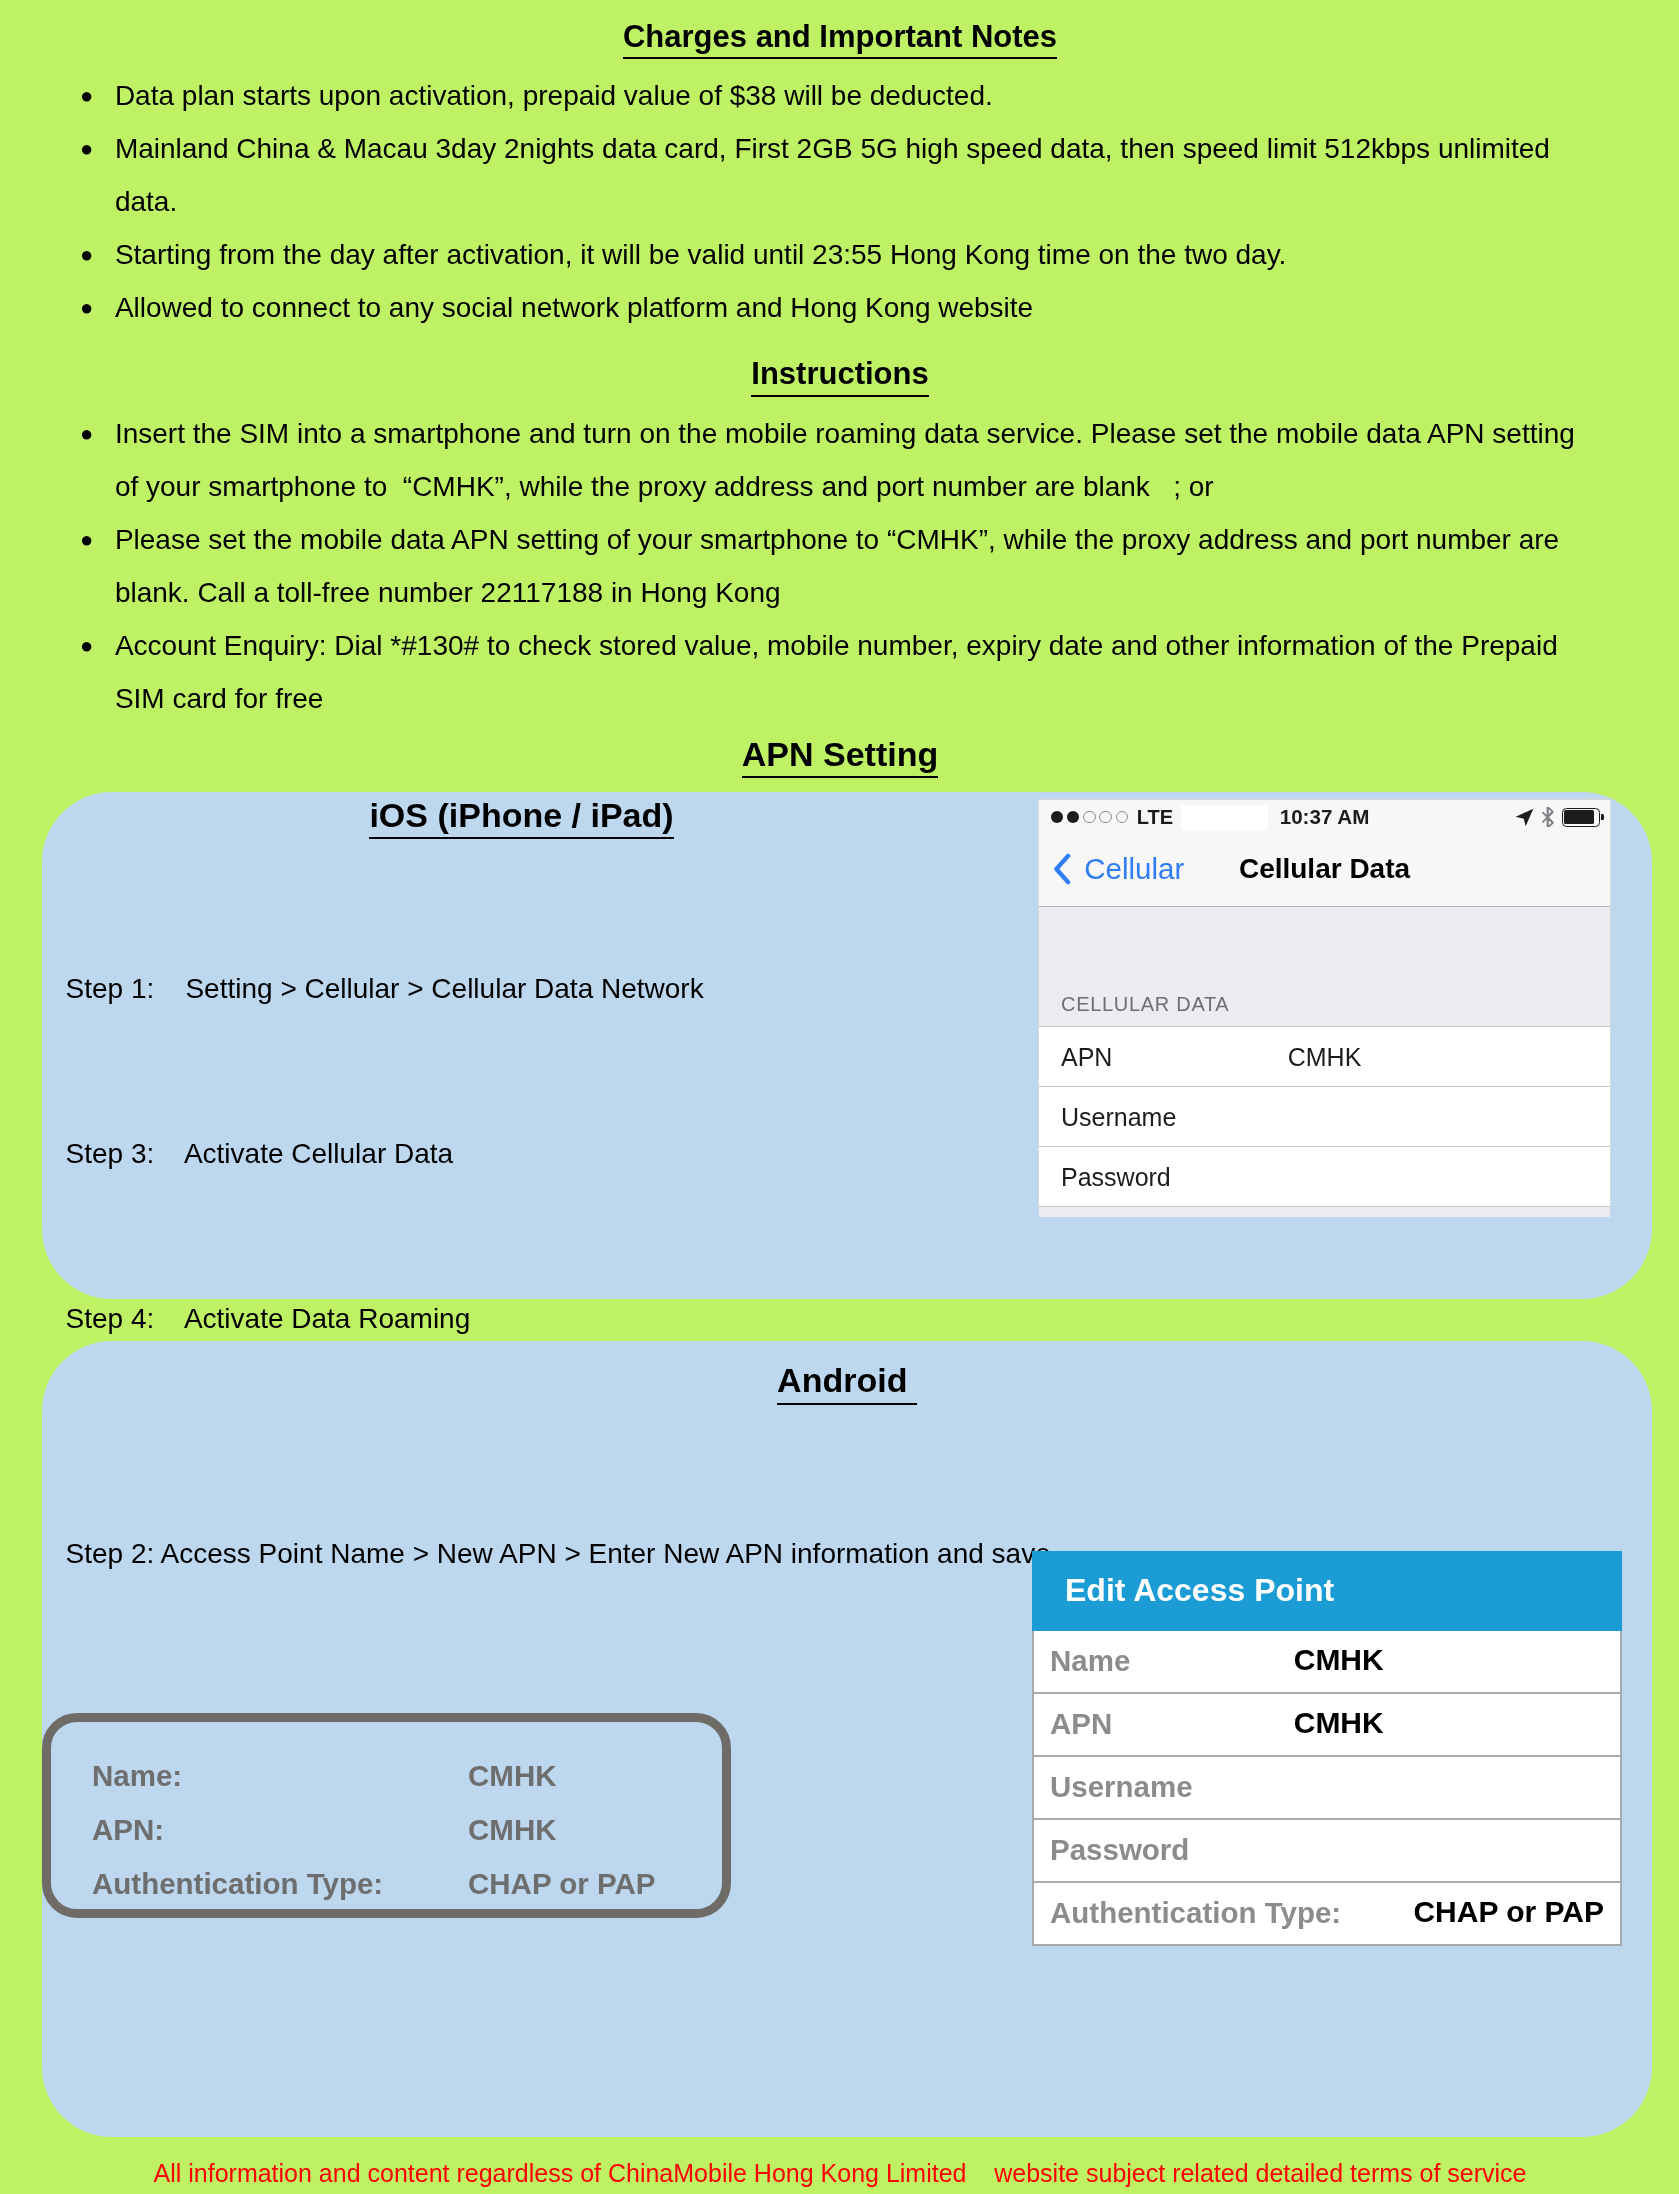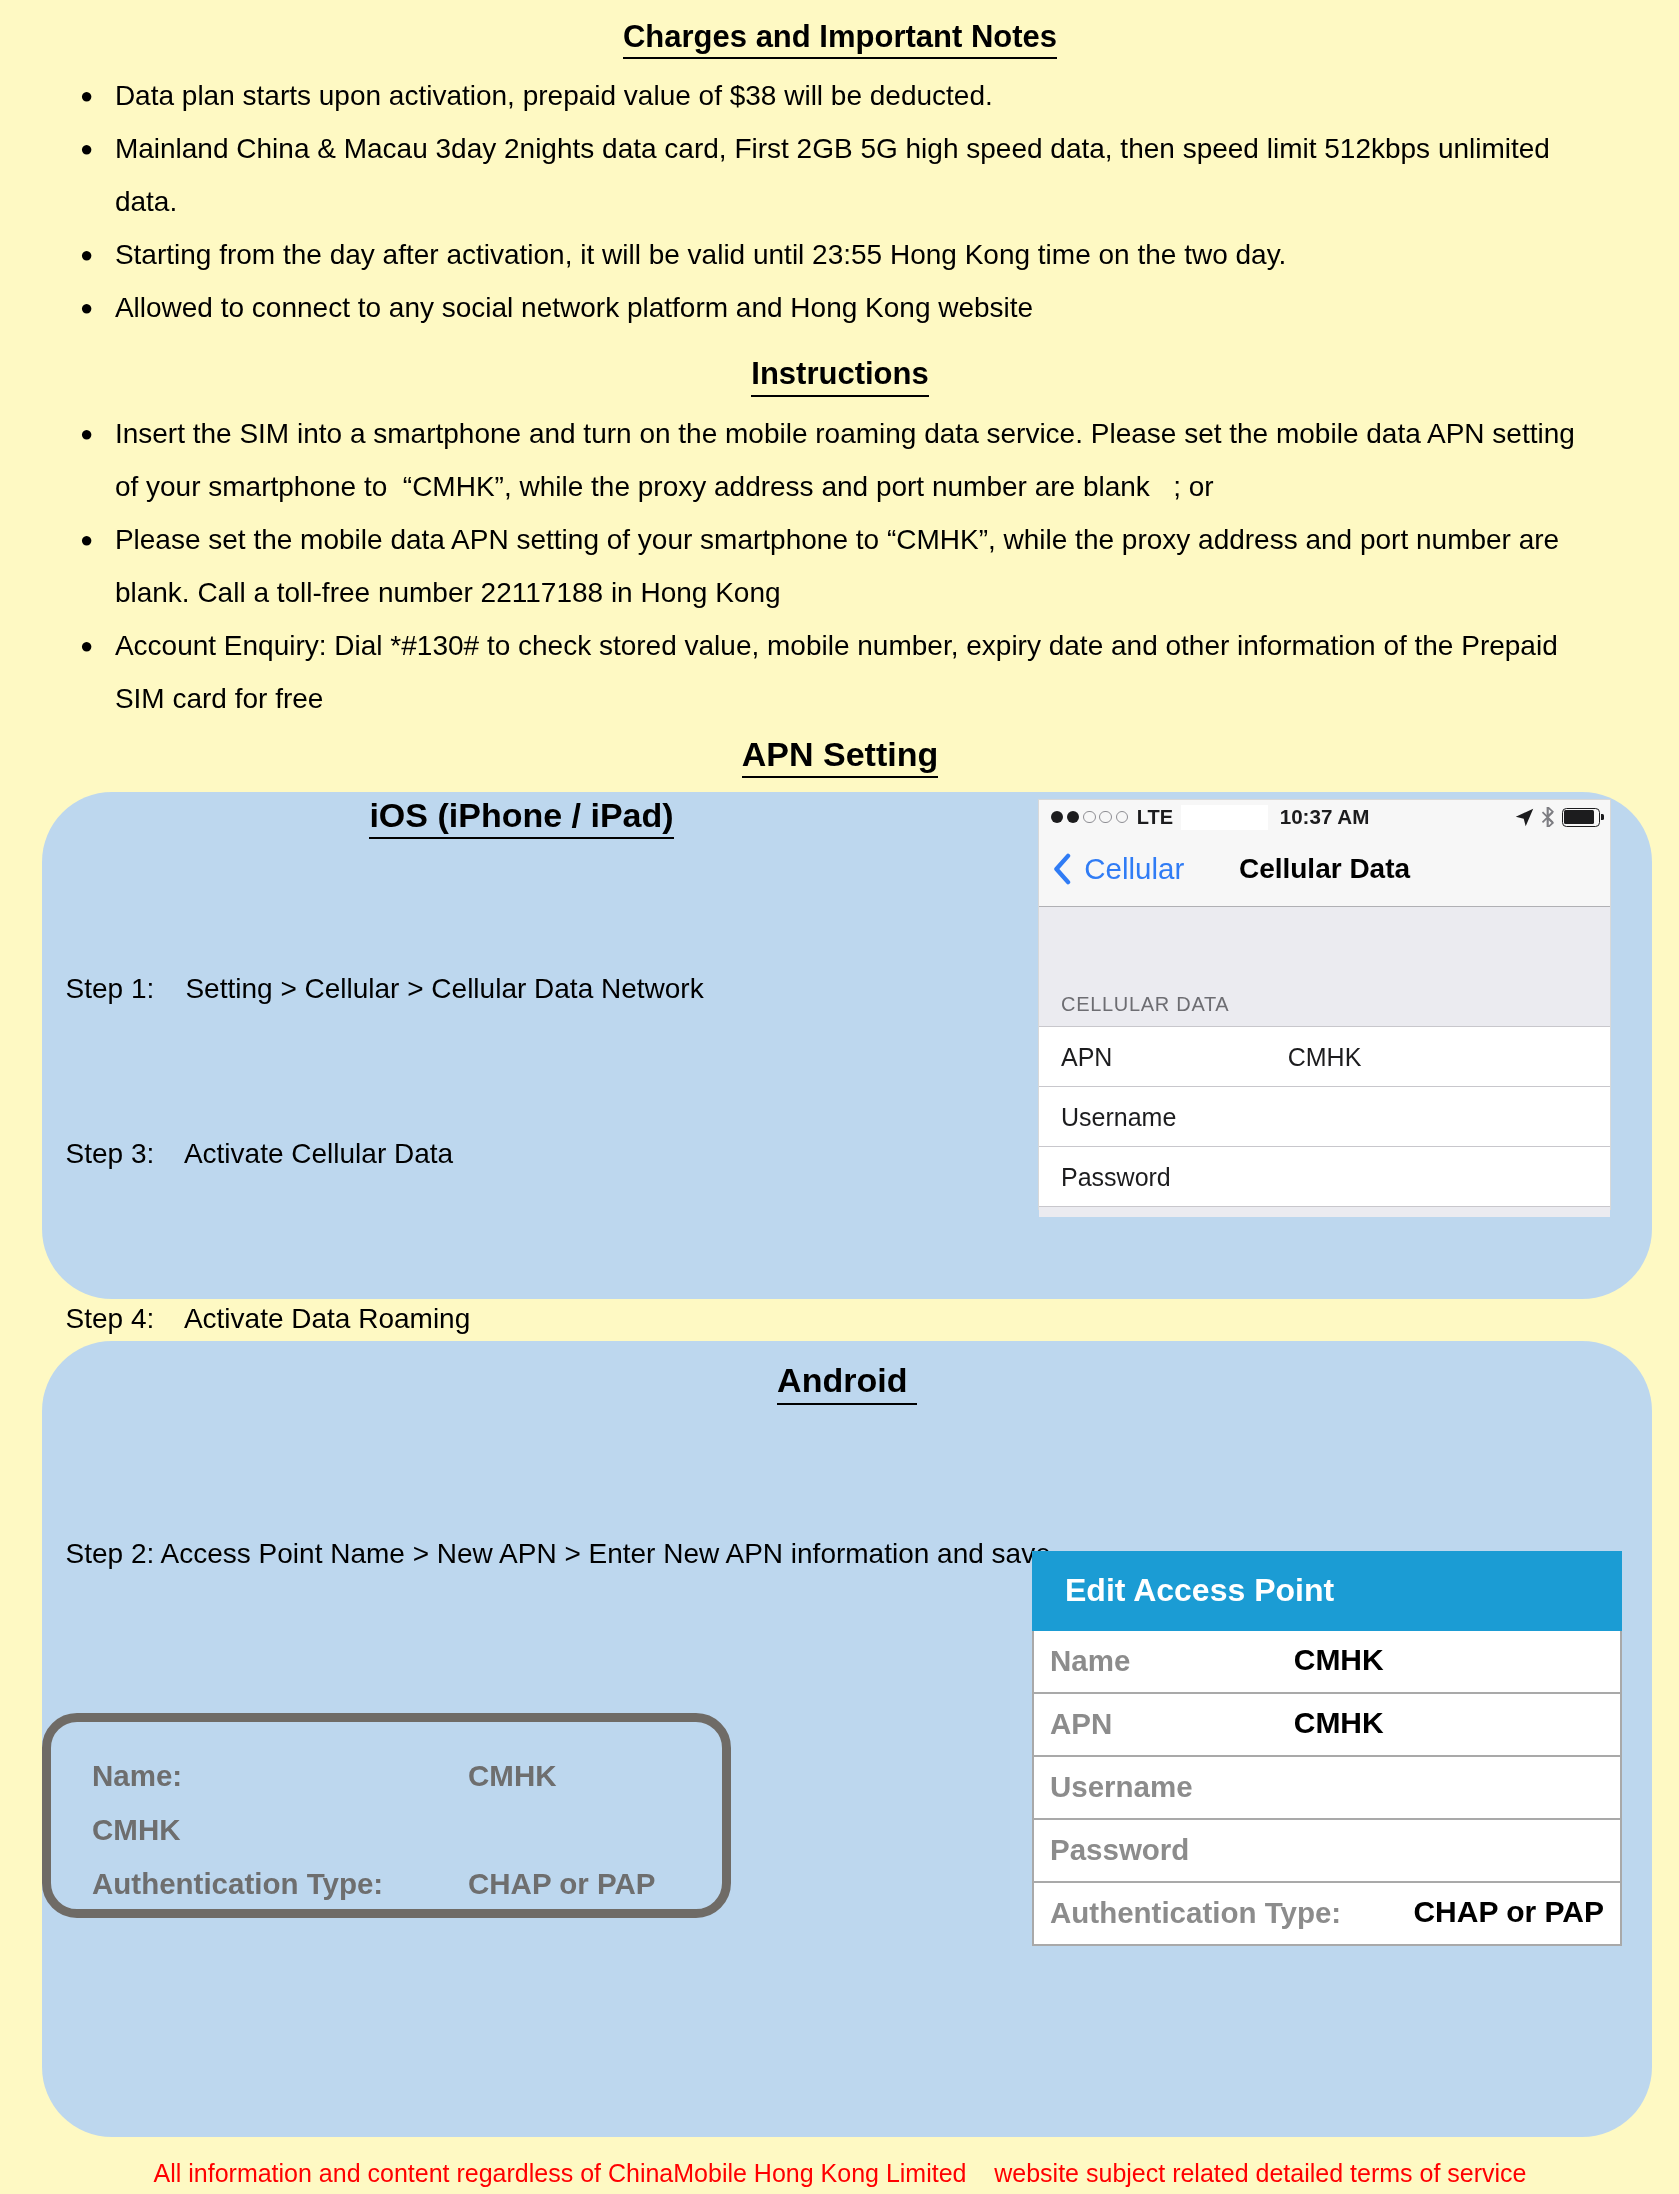--- a/index.html
+++ b/index.html
@@ -1,17 +1,17 @@
 <!DOCTYPE html>
 <html style="--box-blue: #BDD7EE; --edit-header-blue: #1B9CD4; --ios-link-blue: #307CF5; --summary-gray: #6E6E6E; --footer-red: #FF0000;font-size:11.8px"><head>
 <meta charset="utf-8">
 <style>
   html,body{margin:0;padding:0;background:#ffffff;}
   .page{
-    position:relative;width:1680px;height:2194px;background:#fef9c3;
+    position:relative;width:1680px;height:2194px;background:#bef264;
     font-family:"Liberation Sans", sans-serif;color:#000;overflow:hidden;
   }
   .center{text-align:center;}
   .h1{margin-top:19px;font-size:31px;font-weight:bold;}
   .h1 .ul, .h2 .ul{display:inline-block;border-bottom:2.9px solid #000;padding-bottom:2.2px;white-space:pre-wrap;}
   .h1.apn{font-size:34px;margin-top:10.3px;}
   .bullets{list-style:none;margin:10.3px 0 0 0;padding:0 74px 0 74px;}
   .bullets li{display:flex;align-items:flex-start;font-size:28px;line-height:53px;}
   .dot{flex:0 0 35px;font-size:22px;line-height:53px;margin-left:5.9px;}
   .btxt{max-width:1464px;white-space:pre-wrap;}
@@ -200,20 +200,21 @@
     <div class="steps steps2">
       <div>Step 2: Access Point Name &gt; New APN &gt; Enter New APN information and save</div>
     </div>
 
     <div class="graybox">
       <div class="grow">
         <span class="gl">Name:</span>
         <span>CMHK</span>
       </div>
       <div class="grow">
+        <span class="gl">APN:</span>
         <span>CMHK</span>
       </div>
       <div class="grow">
         <span class="gl">Authentication Type:</span>
         <span>CHAP or PAP</span>
       </div>
     </div>
 
     <div class="steps345">
       

